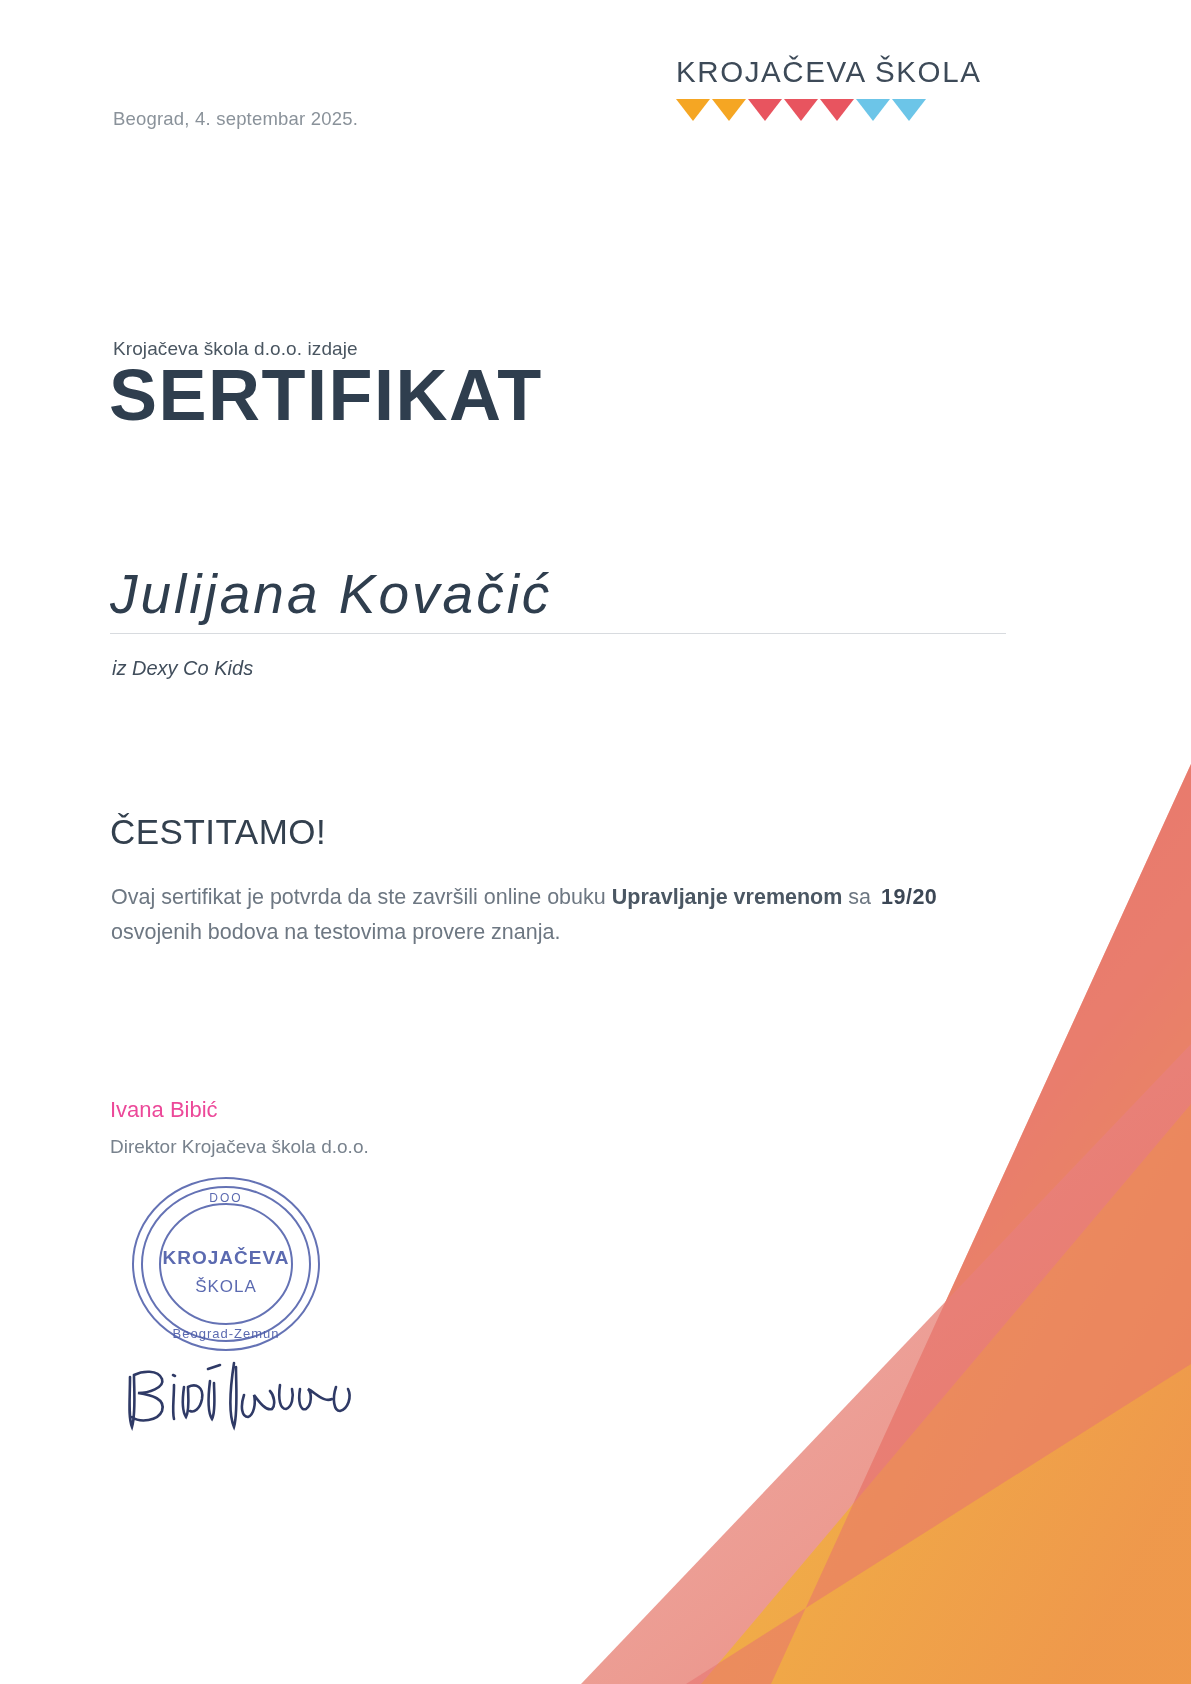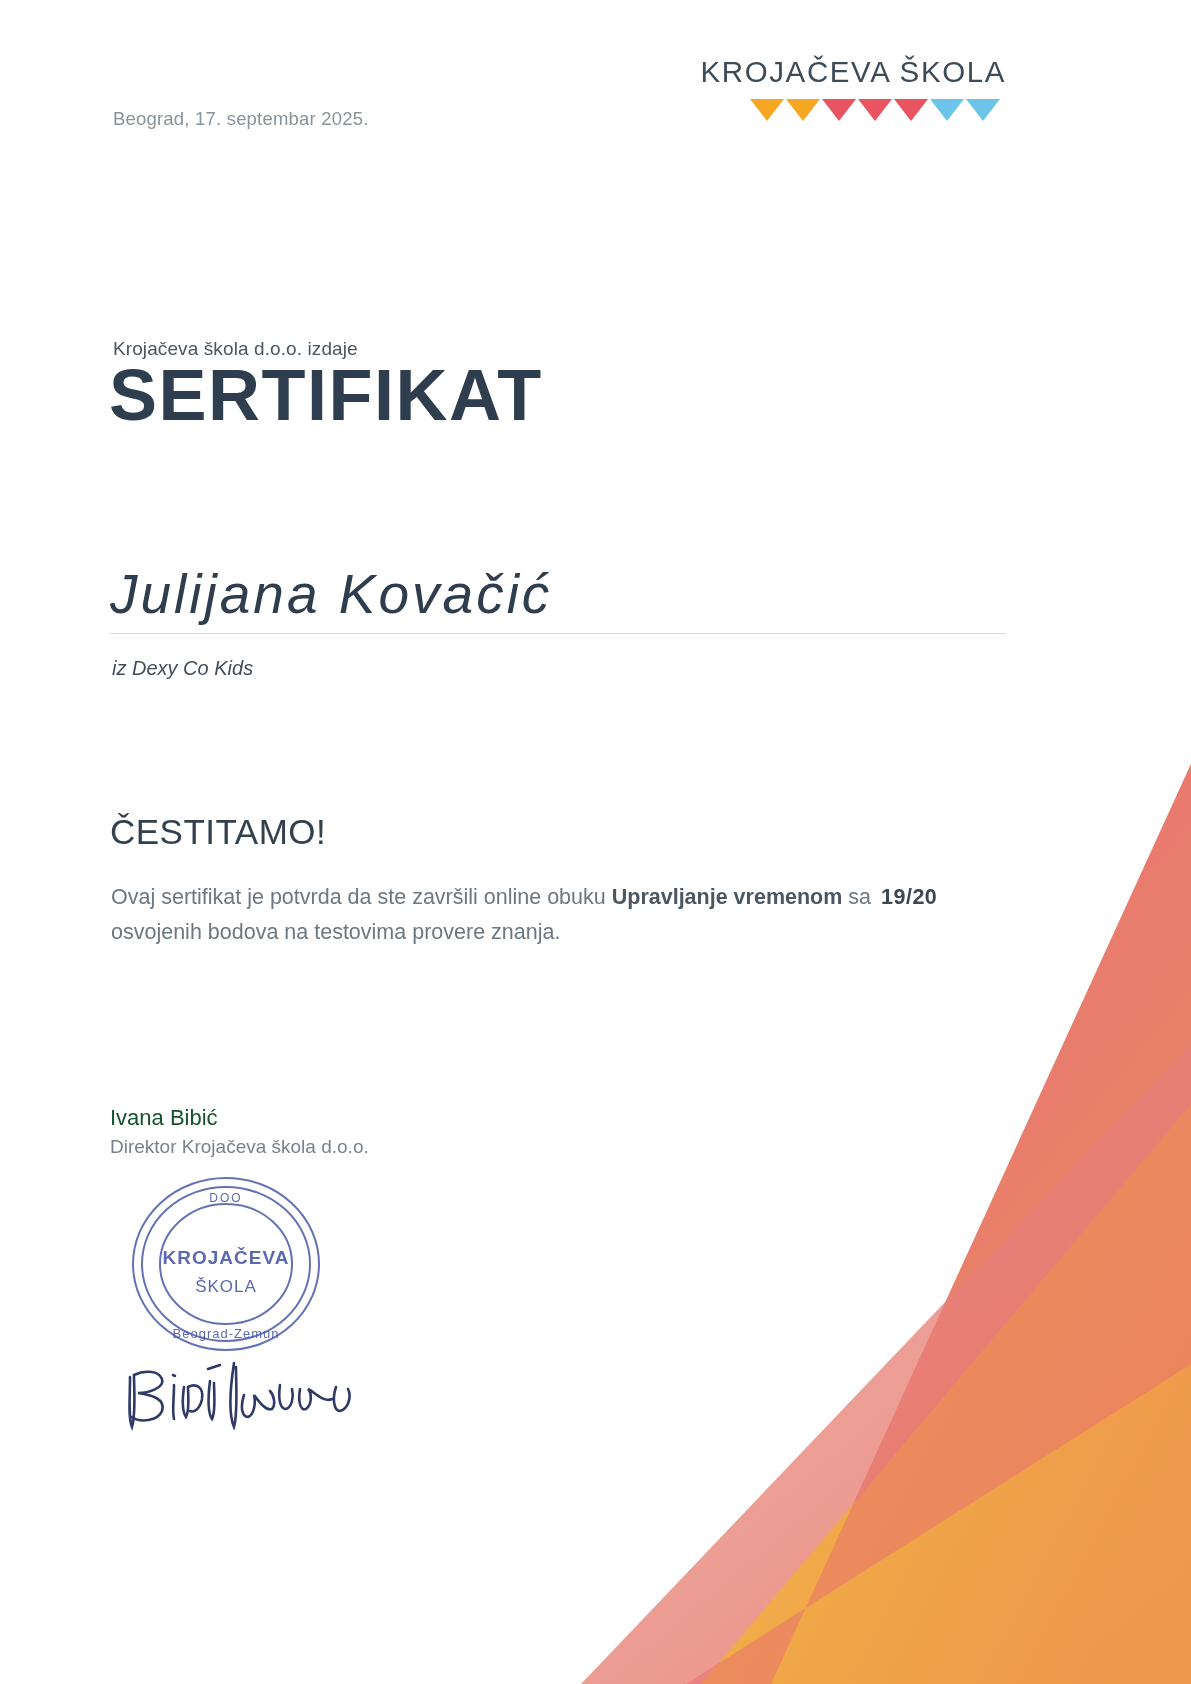--- a/index.html
+++ b/index.html
@@ -32,21 +32,20 @@
     overflow: hidden;
     pointer-events: none;
   }
 
   
   .logo-block {
     position: absolute;
     top: 55px;
     right: 185px;
     width: 330px;
-    text-align: right;
   }
   .logo-text {
     font-size: 29.5px;
     letter-spacing: 1.6px;
     font-weight: 400;
     color: #3d4a58;
     font-family: "Liberation Sans", sans-serif;
     white-space: nowrap;
   }
   .logo-zigzag {
@@ -144,22 +143,21 @@
     padding: 0 4px;
     margin-top: 34px;
   }
 
   
   .sig-name {
     position: absolute;
     top: 1097px;
     left: 110px;
     font-size: 22px;
-    color: #14532d;
-    margin-top: 8px;
+    color: #ec4899;
   }
   .sig-role {
     position: absolute;
     top: 1136px;
     left: 110px;
     font-size: 19px;
     color: #78828d;
   }
   .stamp {
     position: absolute;
@@ -212,21 +210,21 @@
       <polygon points="0,0 34,0 17,22" fill="#f5a623"></polygon>
       <polygon points="36,0 70,0 53,22" fill="#f5a623"></polygon>
       <polygon points="72,0 106,0 89,22" fill="#e8545f"></polygon>
       <polygon points="108,0 142,0 125,22" fill="#e8545f"></polygon>
       <polygon points="144,0 178,0 161,22" fill="#e8545f"></polygon>
       <polygon points="180,0 214,0 197,22" fill="#6cc5e8"></polygon>
       <polygon points="216,0 250,0 233,22" fill="#6cc5e8"></polygon>
     </svg>
   </div>
 
-  <div class="date-line">Beograd, 17. septembar 2025.</div>
+  <div class="date-line">Beograd, 4. septembar 2025.</div>
 
   <div class="issuer">Krojačeva škola d.o.o. izdaje</div>
   <div class="cert-title">SERTIFIKAT</div>
 
   <div class="recipient-name">Julijana Kovačić</div>
   <div class="recipient-rule"></div>
   <div class="recipient-company">iz Dexy Co Kids</div>
 
   <div class="congrats">ČESTITAMO!</div>
   <div class="body-text">

